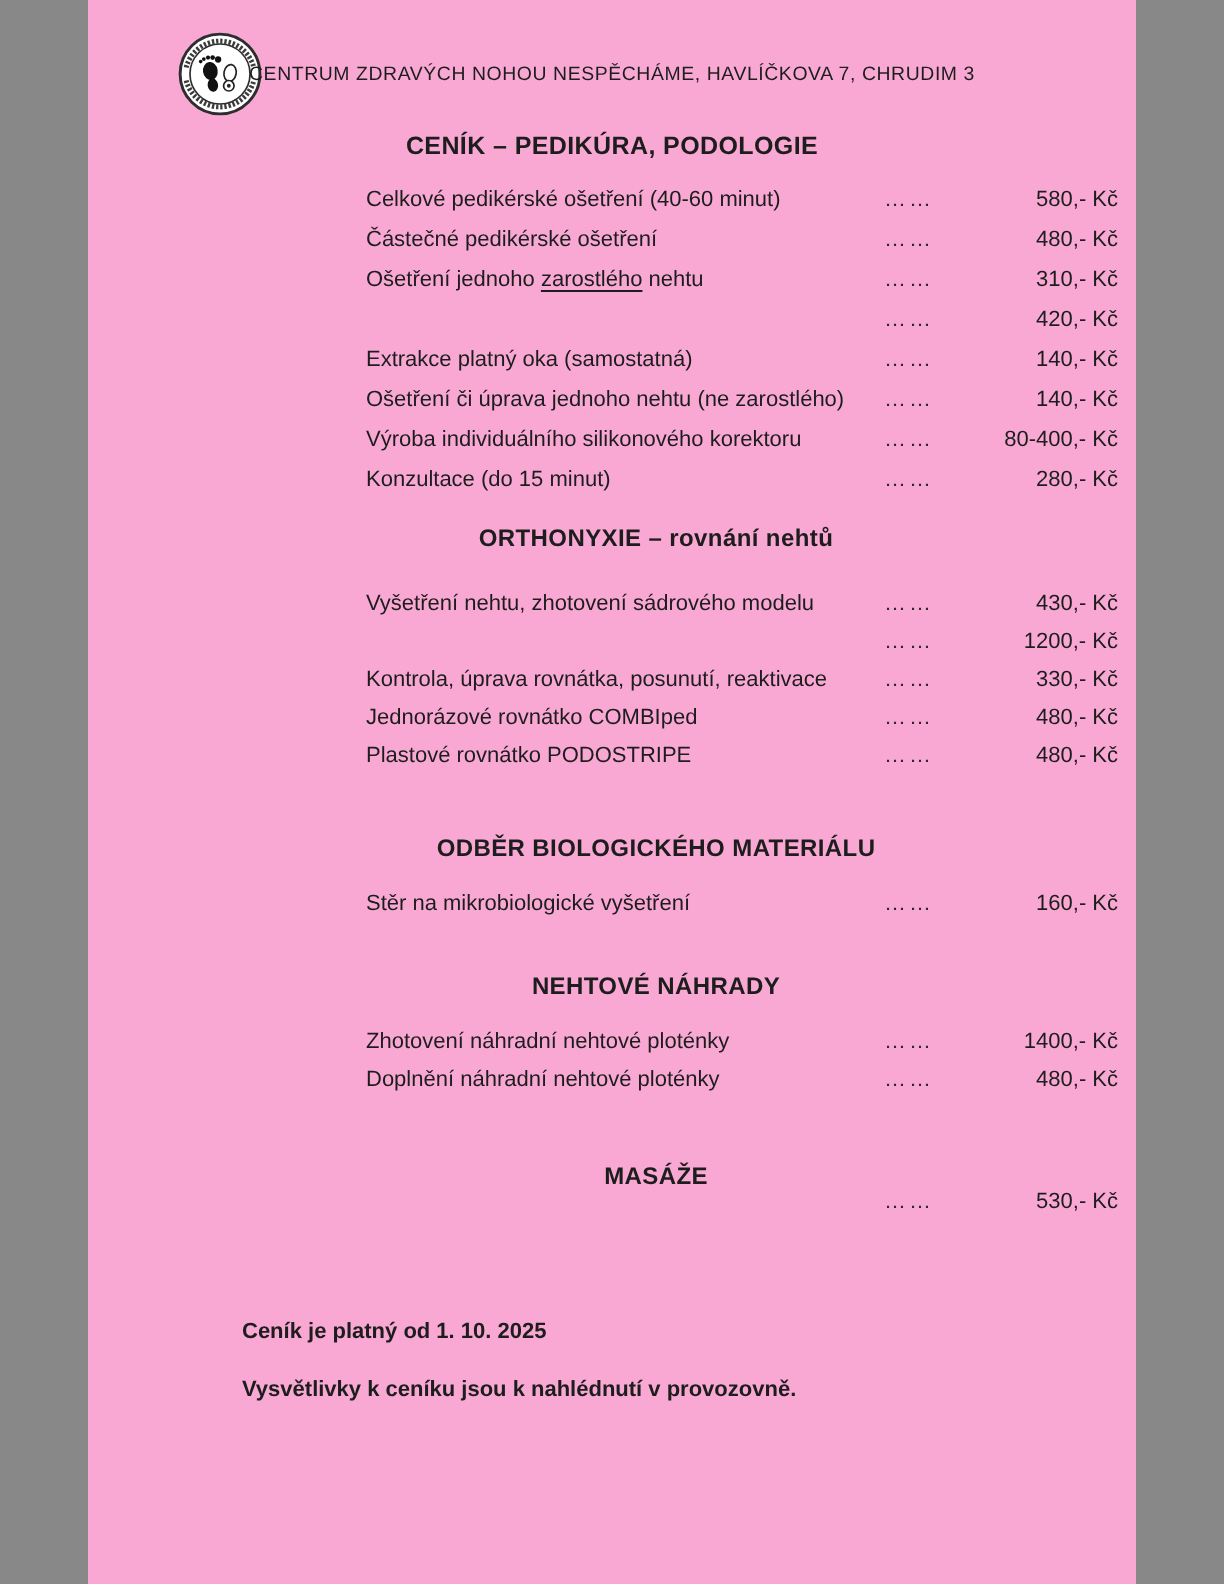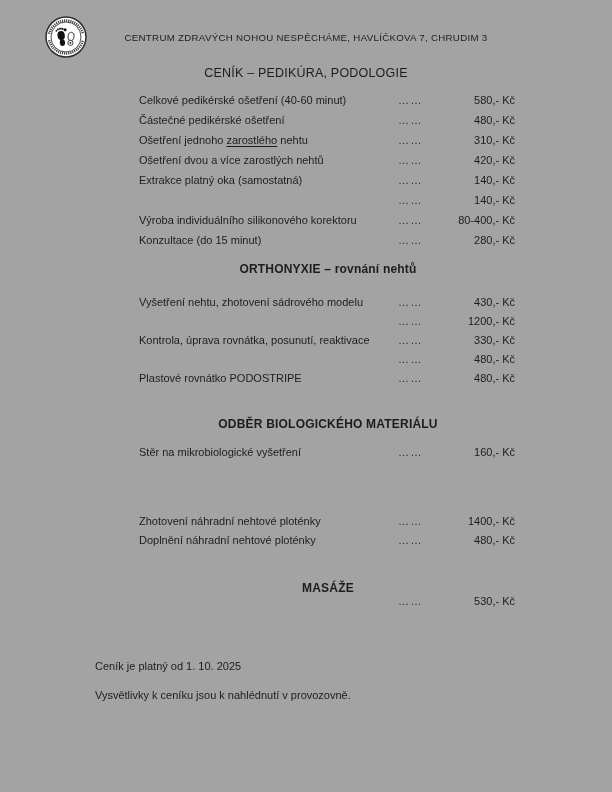--- a/index.html
+++ b/index.html
@@ -1,34 +1,34 @@
 <!DOCTYPE html>
 <html><head>
 <meta charset="utf-8">
 <style>
   html,body{margin:0;padding:0;background:#888;}
   .page{
     position:relative;
-    width:612px;height:792px;
+    width:524px;height:792px;
     margin:0 auto;
-    background:#a3a3a3;
+    background:#f9a8d4;
     font-family:"Liberation Sans", sans-serif;
     color:#1d1d1d;
     overflow:hidden;
   }
   .abs{position:absolute;left:0;right:0;}
   .center{text-align:center;}
   .header-address{
     top:28px;height:20px;line-height:20px;
     font-size:9.7px;letter-spacing:0.3px;
     white-space:nowrap;
   }
   .page-title{
     top:63px;height:20px;line-height:20px;
-    font-size:12.5px;font-weight:normal;letter-spacing:0.2px;
+    font-size:12.5px;font-weight:bold;letter-spacing:0.2px;
   }
   .heading{
     height:20px;line-height:20px;
     font-size:12px;font-weight:bold;letter-spacing:0.2px;
     text-align:center;
     margin-left:44px;
   }
   .rows{position:absolute;left:91px;width:424px;}
   .row{position:relative;height:20px;}
   .row.tight{height:19px;}
@@ -39,22 +39,22 @@
   .row .dots{
     position:absolute;left:307px;top:50%;transform:translateY(-50%);
     font-size:11px;letter-spacing:1.5px;color:#2a2a2a;
   }
   .row .price{
     position:absolute;right:0;top:50%;transform:translateY(-50%);
     font-size:11px;white-space:nowrap;
   }
   .u{text-decoration:underline;text-underline-offset:2px;}
   .footer-line{
-    left:95px;right:auto;height:20px;line-height:20px;
-    font-size:11px;font-weight:normal;white-space:nowrap;
+    left:77px;right:auto;height:20px;line-height:20px;
+    font-size:11px;font-weight:bold;white-space:nowrap;
   }
   .logo{position:absolute;left:45px;top:16px;width:42px;height:42px;}
 </style>
 </head>
 <body>
 
 <div class="page">
 
   <div class="logo">
     <svg viewBox="0 0 40 40" width="42" height="42">
@@ -94,30 +94,30 @@
       <span class="name">Částečné pedikérské ošetření</span>
       <span class="dots">……</span>
       <span class="price">480,- Kč</span>
     </div>
     <div class="row">
       <span class="name"><span>Ošetření jednoho </span><span class="u">zarostlého</span><span> nehtu</span></span>
       <span class="dots">……</span>
       <span class="price">310,- Kč</span>
     </div>
     <div class="row">
-      <span class="name">Ošetření dvou a více zarostlých nehtů</span>
       <span class="dots">……</span>
       <span class="price">420,- Kč</span>
     </div>
     <div class="row">
       <span class="name">Extrakce platný oka (samostatná)</span>
       <span class="dots">……</span>
       <span class="price">140,- Kč</span>
     </div>
     <div class="row">
+      <span class="name">Ošetření či úprava jednoho nehtu (ne zarostlého)</span>
       <span class="dots">……</span>
       <span class="price">140,- Kč</span>
     </div>
     <div class="row">
       <span class="name">Výroba individuálního silikonového korektoru</span>
       <span class="dots">……</span>
       <span class="price">80-400,- Kč</span>
     </div>
     <div class="row">
       <span class="name">Konzultace (do 15 minut)</span>
@@ -136,39 +136,41 @@
     <div class="row tight">
       <span class="dots">……</span>
       <span class="price">1200,- Kč</span>
     </div>
     <div class="row tight">
       <span class="name">Kontrola, úprava rovnátka, posunutí, reaktivace</span>
       <span class="dots">……</span>
       <span class="price">330,- Kč</span>
     </div>
     <div class="row tight">
+      <span class="name">Jednorázové rovnátko COMBIped</span>
       <span class="dots">……</span>
       <span class="price">480,- Kč</span>
     </div>
     <div class="row tight">
       <span class="name">Plastové rovnátko PODOSTRIPE</span>
       <span class="dots">……</span>
       <span class="price">480,- Kč</span>
     </div>
   </div>
 
   <div class="abs heading" style="top:414px">ODBĚR BIOLOGICKÉHO MATERIÁLU</div>
   <div class="rows" style="top:442px">
     <div class="row">
       <span class="name">Stěr na mikrobiologické vyšetření</span>
       <span class="dots">……</span>
       <span class="price">160,- Kč</span>
     </div>
   </div>
 
+  <div class="abs heading" style="top:483px">NEHTOVÉ NÁHRADY</div>
   <div class="rows" style="top:511px">
     <div class="row tight">
       <span class="name">Zhotovení náhradní nehtové ploténky</span>
       <span class="dots">……</span>
       <span class="price">1400,- Kč</span>
     </div>
     <div class="row tight">
       <span class="name">Doplnění náhradní nehtové ploténky</span>
       <span class="dots">……</span>
       <span class="price">480,- Kč</span>

